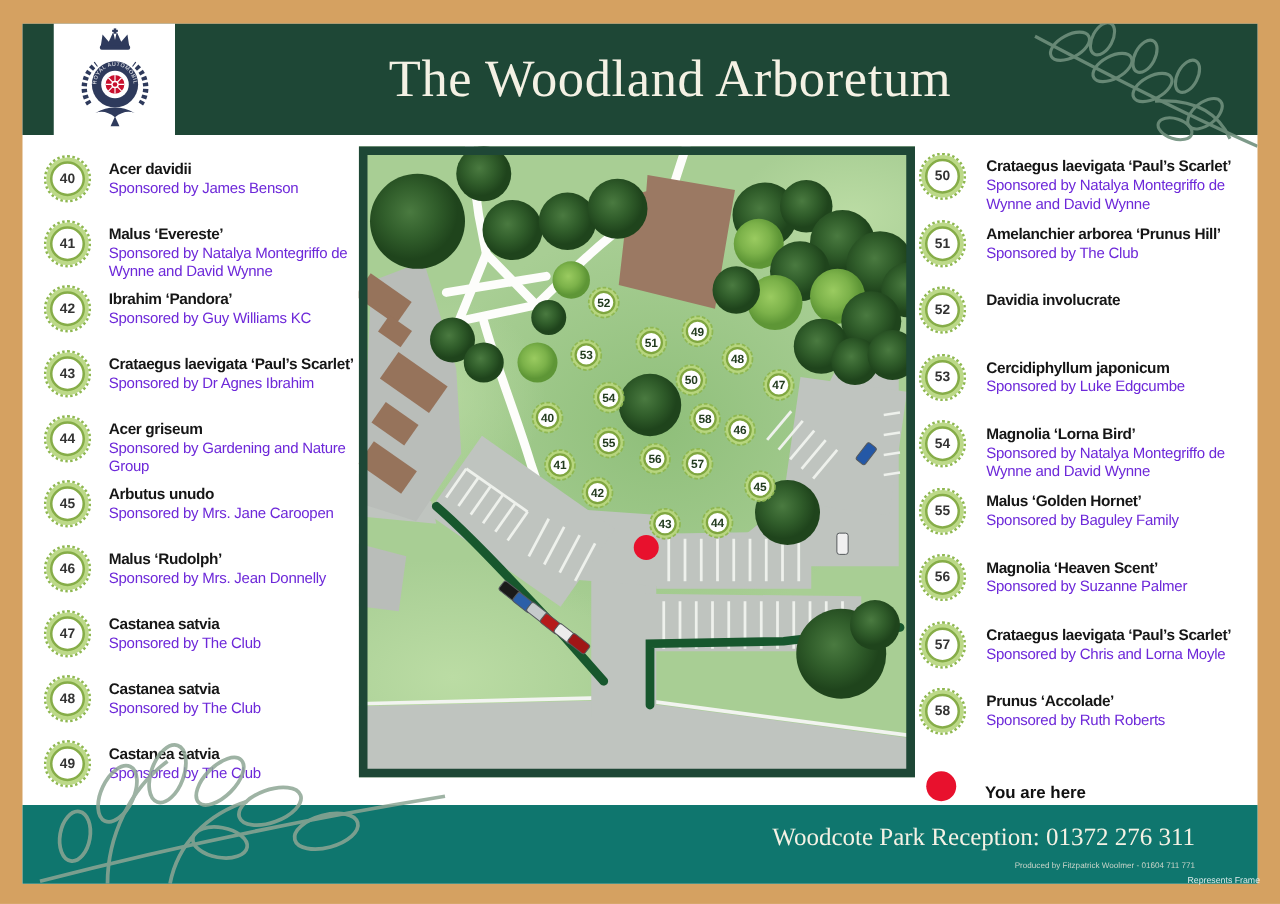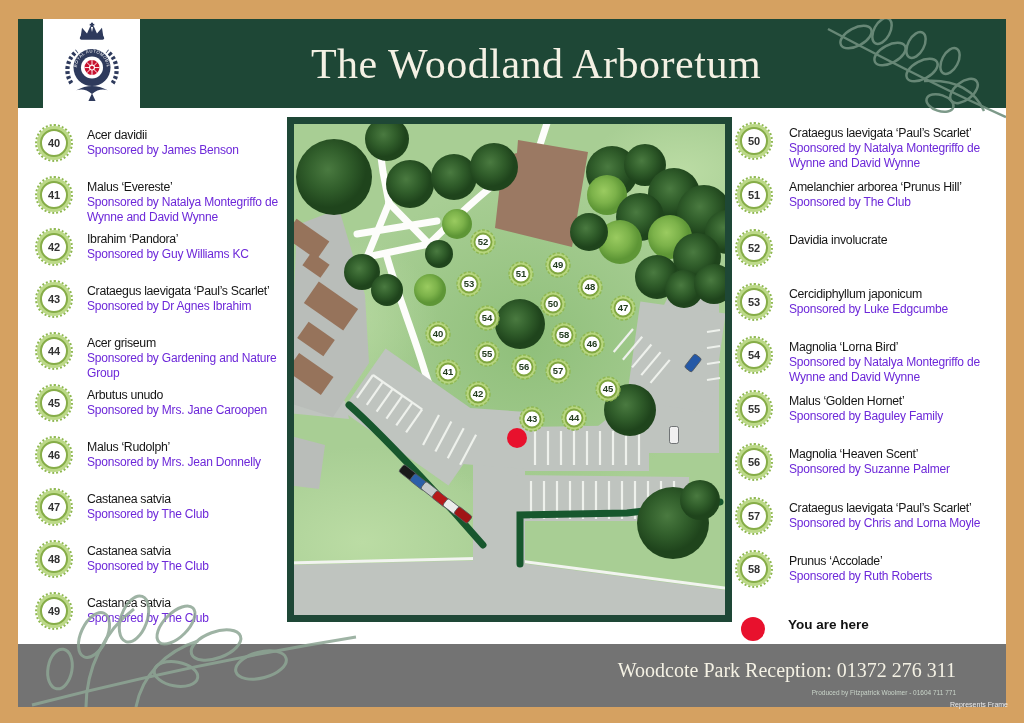--- a/index.html
+++ b/index.html
@@ -20,34 +20,34 @@
   .col{position:absolute;}
   #left-list{left:22px;top:109px;width:210px;}
   #right-list{left:722px;top:107px;width:244px;}
   .item{position:absolute;display:flex;align-items:flex-start;}
   .badge{flex:0 0 auto;width:24px;height:24px;margin-top:1px;border-radius:50%;background:#fff;
     border:2px solid #86AD48;box-shadow:0 0 0 3px #BCD988;outline:2px dotted #8FB850;
     outline-offset:3px;display:flex;align-items:center;justify-content:center;
     font-size:11px;font-weight:700;color:#333;}
   .itext{margin-left:19px;}
   #right-list .itext{margin-left:21px;}
-  .iname{font-size:12.3px;font-weight:400;color:#161616;line-height:15px;letter-spacing:-.3px;}
+  .iname{font-size:12.3px;font-weight:700;color:#161616;line-height:15px;letter-spacing:-.3px;}
   .isponsor{font-size:12px;color:#6d28d9;line-height:15px;letter-spacing:-.2px;}
   #left-list .itext{width:196px;}
   #right-list .itext{width:228px;}
-  .legend{position:absolute;display:flex;align-items:flex-start;}
+  .legend{position:absolute;display:flex;align-items:flex-end;}
   .reddot{width:24px;height:24px;border-radius:50%;background:#E8112D;margin-left:1px;}
   .legend-label{margin-left:23px;font-size:13.5px;font-weight:700;color:#111;}
 
   
   .map-wrap{position:absolute;left:269px;top:98px;width:445px;height:505px;}
   .map-wrap svg{display:block;width:445px;height:505px;}
 
   
-  .footer{position:absolute;left:0;top:625px;width:100%;height:63px;background:#737373;overflow:hidden;}
+  .footer{position:absolute;left:0;top:625px;width:100%;height:63px;background:#0f766e;overflow:hidden;}
   .reception{position:absolute;right:50px;top:15px;color:#F4F1E4;
     font-family:"Liberation Serif",serif;font-size:20px;}
   .produced{position:absolute;right:50px;top:45px;color:#C9D4C9;font-size:6.5px;}
   .leaf-bl{position:absolute;left:8px;top:560px;pointer-events:none;}
   .frame-note{position:absolute;right:16px;top:701px;color:#fff;font-size:7px;opacity:.85;}
 </style>
 </head>
 <body>
 
 <div class="sign">

